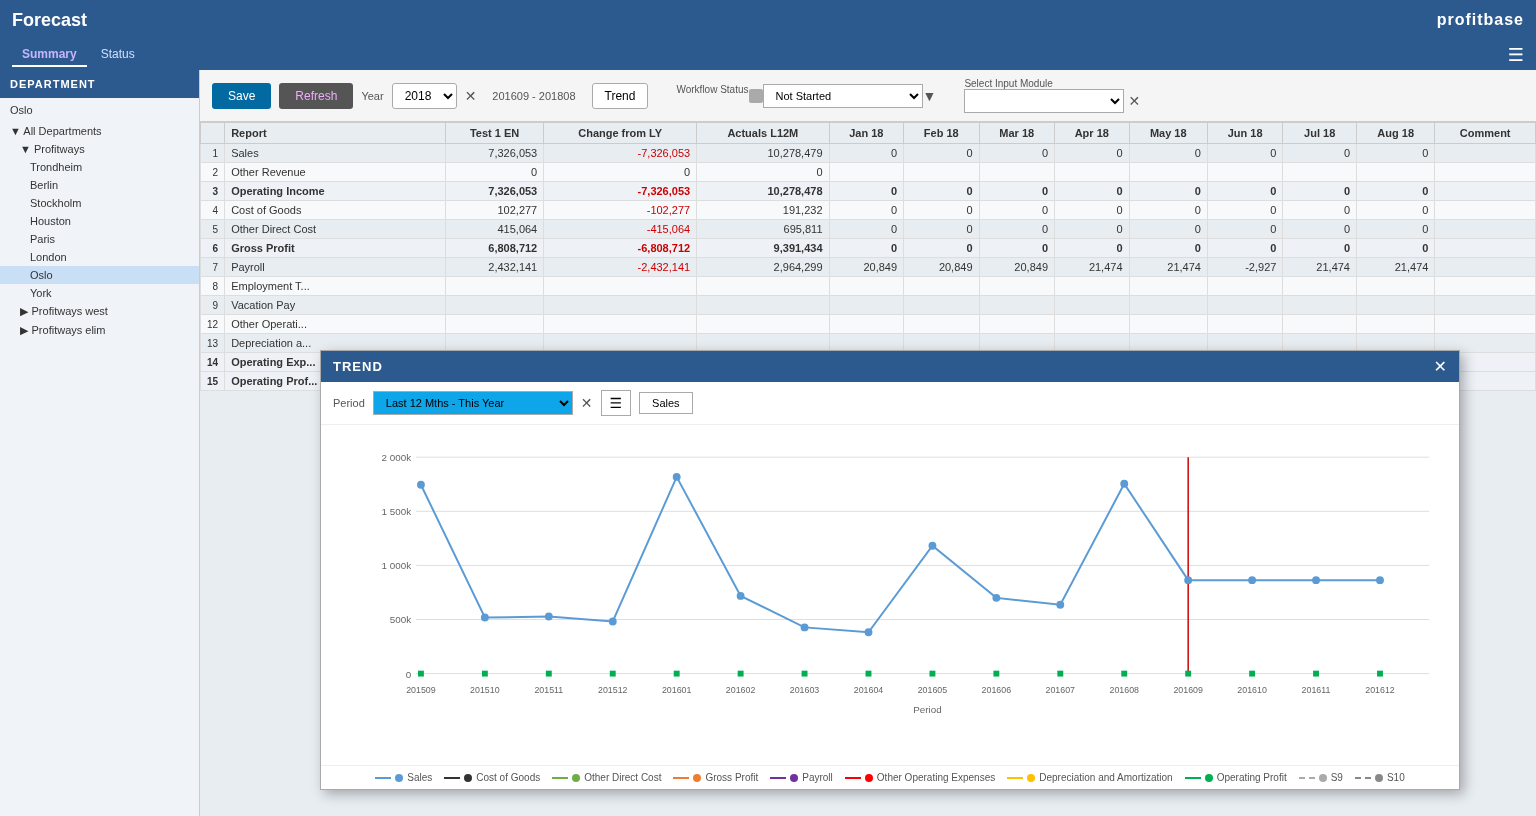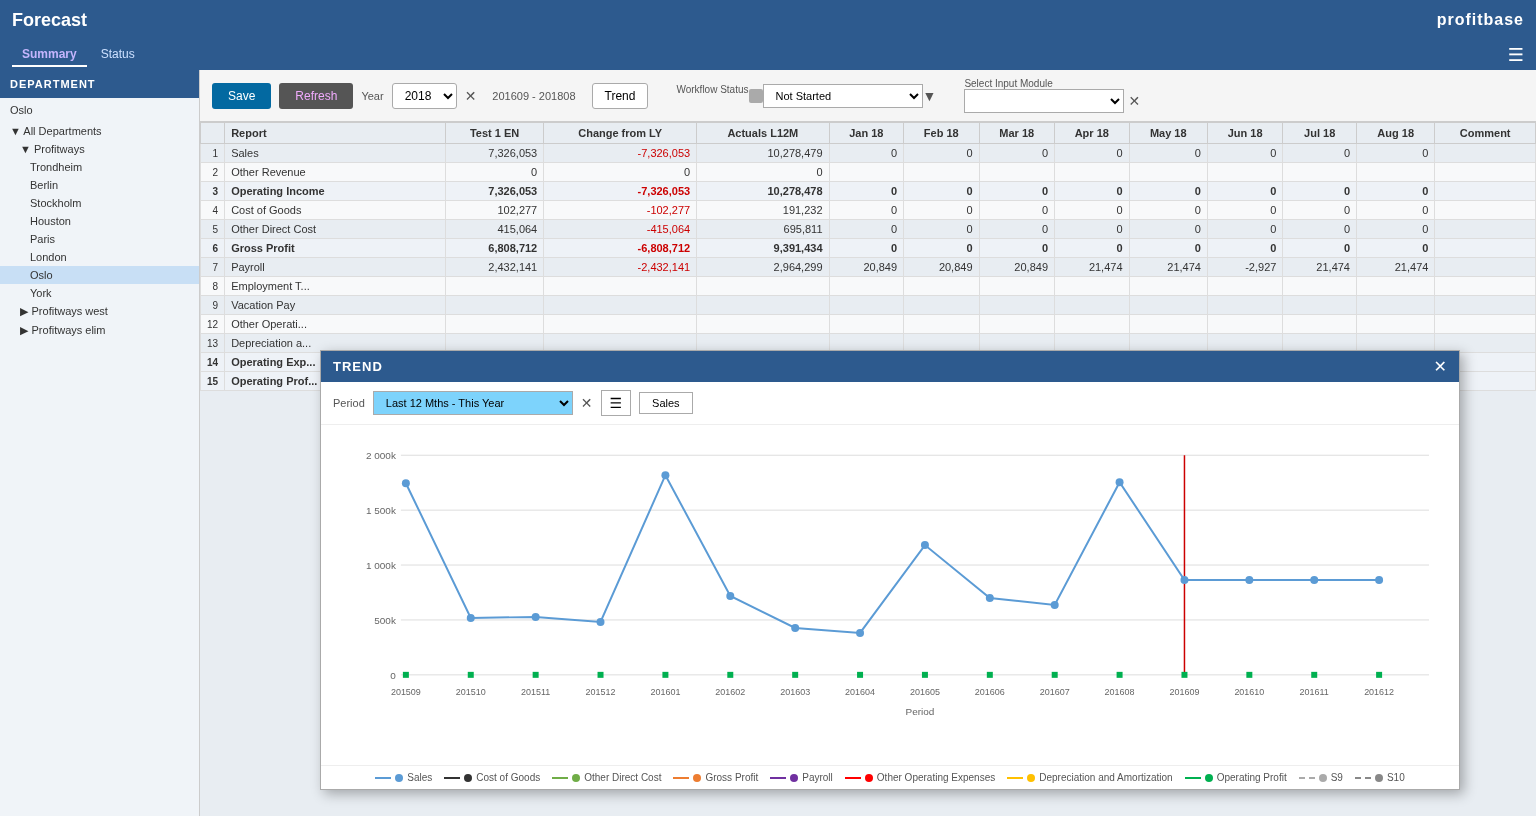--- a/index.html
+++ b/index.html
@@ -210,35 +210,36 @@
       padding: 8px 12px;
       gap: 8px;
       border-bottom: 1px solid #eee;
     }
     .period-label { font-size: 11px; color: #555; }
     .period-select {
       border: 1px solid #aaa;
       padding: 4px 8px;
       font-size: 11px;
       min-width: 200px;
-      background: #7dd3fc;
+      background: #0ea5e9;
     }
     .hamburger-btn { background: none; border: 1px solid #aaa; padding: 4px 8px; cursor: pointer; font-size: 14px; }
     .sales-btn {
       background: white;
       border: 1px solid #aaa;
       padding: 4px 12px;
       cursor: pointer;
       font-size: 11px;
     }
 
     #trend-chart-area {
       padding: 10px 20px 0 20px;
       height: 340px;
       position: relative;
+      margin-left: 16px;
     }
 
     
     #chart-svg {
       width: 100%;
       height: 310px;
     }
 
     #trend-legend {
       display: flex;

